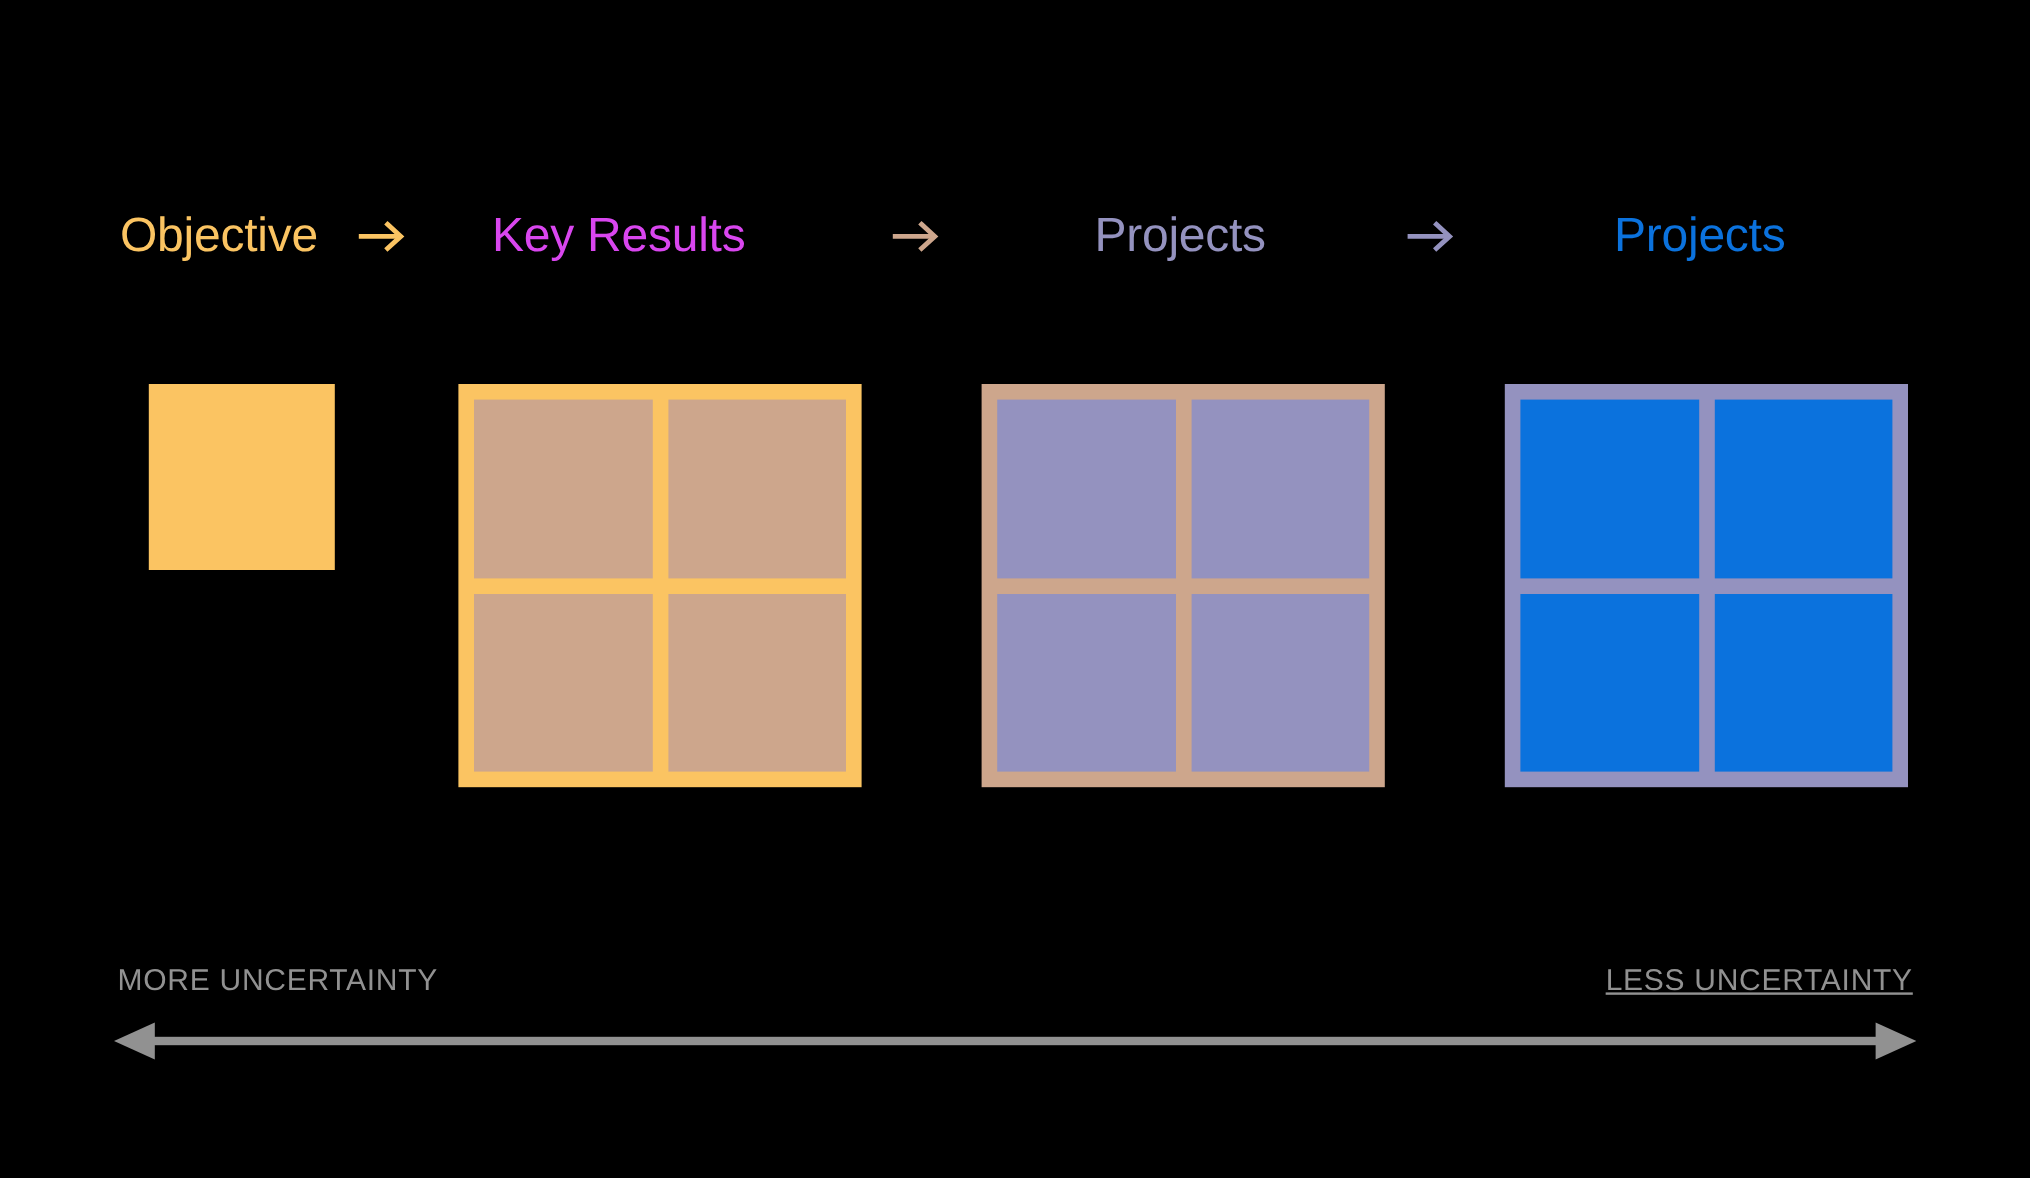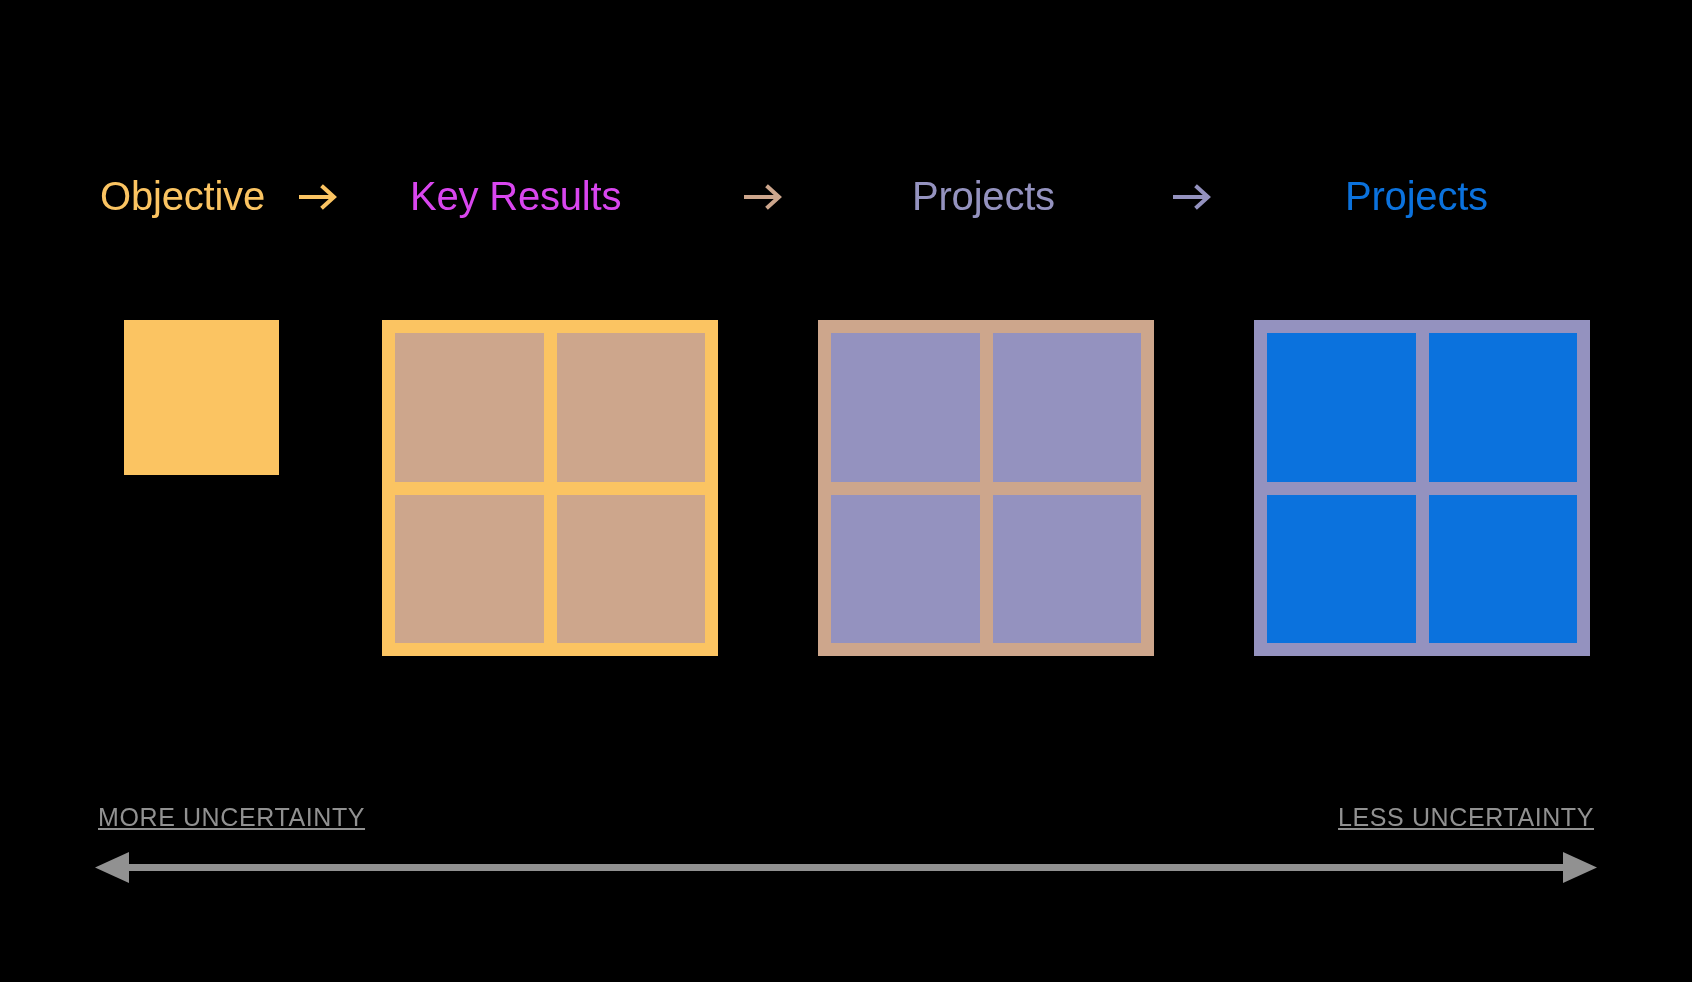--- a/index.html
+++ b/index.html
@@ -89,21 +89,21 @@
   }
   .axis-label {
     position: absolute;
     top: 0;
     font-size: 25px;
     font-weight: 400;
     letter-spacing: 0.6px;
     line-height: 34px;
     white-space: nowrap;
   }
-  .axis-label.left  { left: 98px;  text-align: right; text-decoration: underline; }
+  .axis-label.left  { left: 98px;  text-align: right; }
   .axis-label.right { right: 98px; text-align: right; text-decoration: underline; }
 
   .axis-arrow {
     position: absolute;
     left: 95px;
     top: 50px;
     width: 1502px;
     height: 36px;
   }
   .axis-arrow svg { display: block; width: 1502px; height: 36px; }

